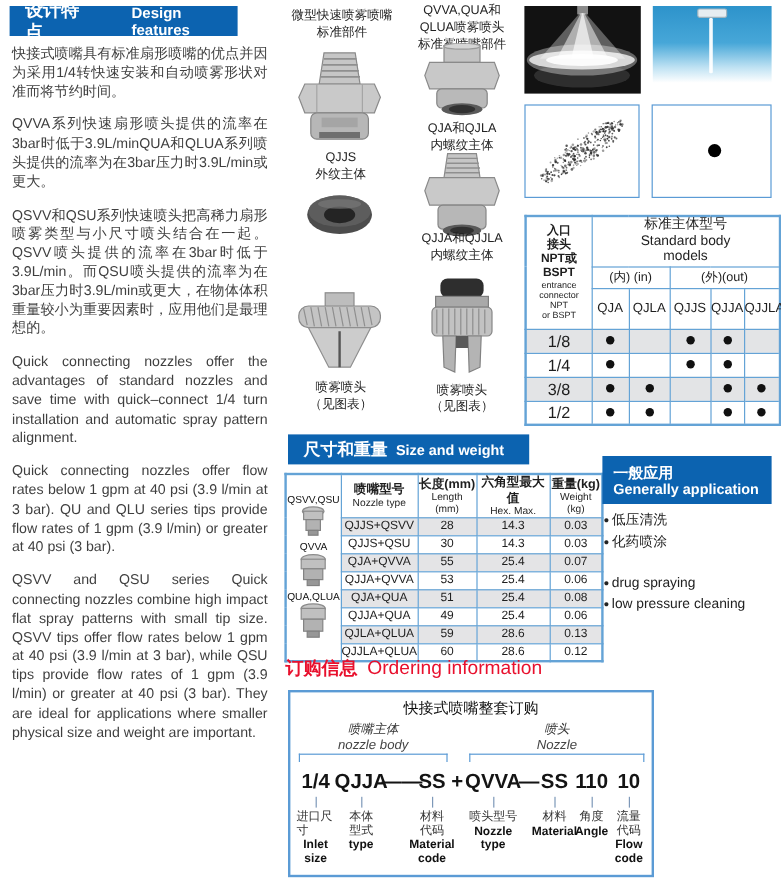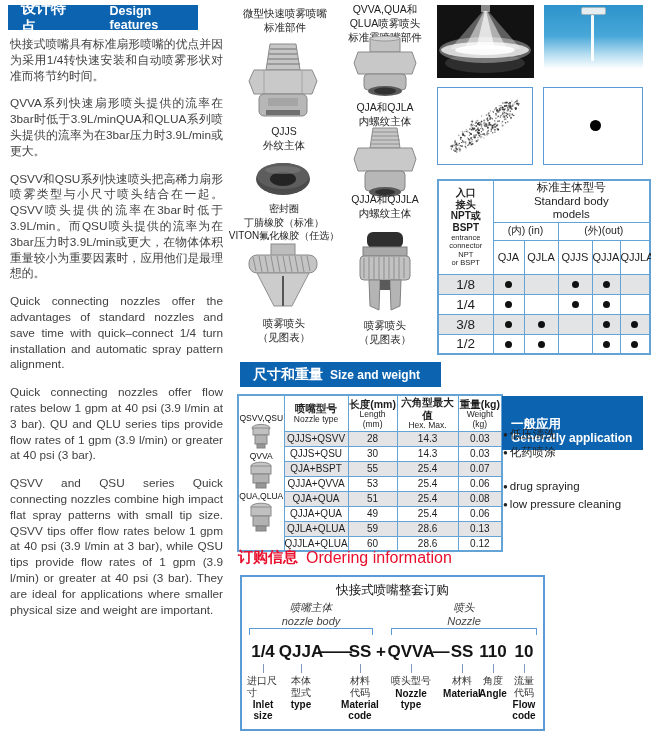--- a/index.html
+++ b/index.html
@@ -51,21 +51,21 @@
   .sth{height:30px;font-weight:normal;}
   .sth-zh{font-size:10.5px;font-weight:bold;line-height:1.2;}
   .sth-en{font-size:8.5px;line-height:1.1;}
   #size-table tbody tr.srow{height:15px;}
   #size-table tr.shaded{background:#e4e4e6;}
   #size-table td{font-size:10px;}
   .imgcell{width:46px;vertical-align:top;padding-top:2px;background:#fff;}
   .mini-lbl{font-size:8.5px;color:#111;line-height:1.1;margin-top:1px;}
 
   
-  .app-hdr{position:absolute;left:502px;top:396px;width:141px;background:#0c63b0;color:#fff;padding:21px 4px 4px 9px;}
+  .app-hdr{position:absolute;left:502px;top:380px;width:141px;background:#0c63b0;color:#fff;padding:7px 4px 4px 9px;}
   .app-zh{font-size:12.5px;font-weight:bold;line-height:1.2;}
   .app-en{font-size:12px;font-weight:bold;line-height:1.15;}
   .bullets{position:absolute;left:503px;width:146px;}
   .bullet{font-size:11.5px;color:#222;line-height:1.55;}
   .bullet::before{content:"●";font-size:8px;vertical-align:1px;margin-right:2px;}
 
   
   .ord-hdr{position:absolute;left:238px;top:548px;display:flex;align-items:flex-end;gap:8px;color:#e8102d;}
   .ord-hdr .zh{font-size:15px;font-weight:bold;}
   .ord-hdr .en{font-size:16px;font-weight:normal;}
@@ -114,23 +114,20 @@
   </svg>
   <div class="plabel" style="left:235px;top:124px;width:98px;">QJJS
 外纹主体</div>
 
   <svg class="abs" style="left:251px;top:158px;" width="64" height="42">
     <ellipse cx="32" cy="21" rx="27" ry="16" fill="#4c4c4c"></ellipse>
     <ellipse cx="32" cy="18" rx="26" ry="13" fill="#5d5d5d"></ellipse>
     <ellipse cx="32" cy="21" rx="13" ry="7" fill="#242424"></ellipse>
     <ellipse cx="32" cy="12" rx="18" ry="4" fill="#777" opacity="0.7"></ellipse>
   </svg>
-  <div class="plabel" style="left:219px;top:202px;width:130px;font-size:10px;">密封圈
-丁腈橡胶（标准）
-VITON氟化橡胶（任选）</div>
 
   <svg class="abs" style="left:243px;top:242px;" width="80" height="72">
     <rect x="28" y="2" width="24" height="12" fill="#bdbdbd" stroke="#8a8a8a"></rect>
     <rect x="6" y="13" width="68" height="18" rx="8" fill="#c4c4c4" stroke="#8a8a8a"></rect>
     <path d="M10 15 l3 14 M16 14 l3 16 M22 14 l3 16 M28 14 l3 16 M34 14 l3 16 M40 14 l3 16 M46 14 l3 16 M52 14 l3 16 M58 14 l3 16 M64 14 l3 15" stroke="#8f8f8f" stroke-width="1" fill="none"></path>
     <polygon points="14,31 66,31 49,64 31,64" fill="#cccccc" stroke="#8f8f8f"></polygon>
     <path d="M40 34 v30" stroke="#555" stroke-width="2"></path>
   </svg>
   <div class="plabel" style="left:235px;top:316px;width:98px;">喷雾喷头
 （见图表）</div>
@@ -631,21 +628,21 @@
           <td>14.3</td>
           <td>0.03</td>
         </tr>
         <tr class="srow">
           <td>QJJS+QSU</td>
           <td>30</td>
           <td>14.3</td>
           <td>0.03</td>
         </tr>
         <tr class="srow shaded">
-          <td>QJA+BSPT</td>
+          <td>QJA+QVVA</td>
           <td>55</td>
           <td>25.4</td>
           <td>0.07</td>
         </tr>
         <tr class="srow">
           <td>QJJA+QVVA</td>
           <td>53</td>
           <td>25.4</td>
           <td>0.06</td>
         </tr>

